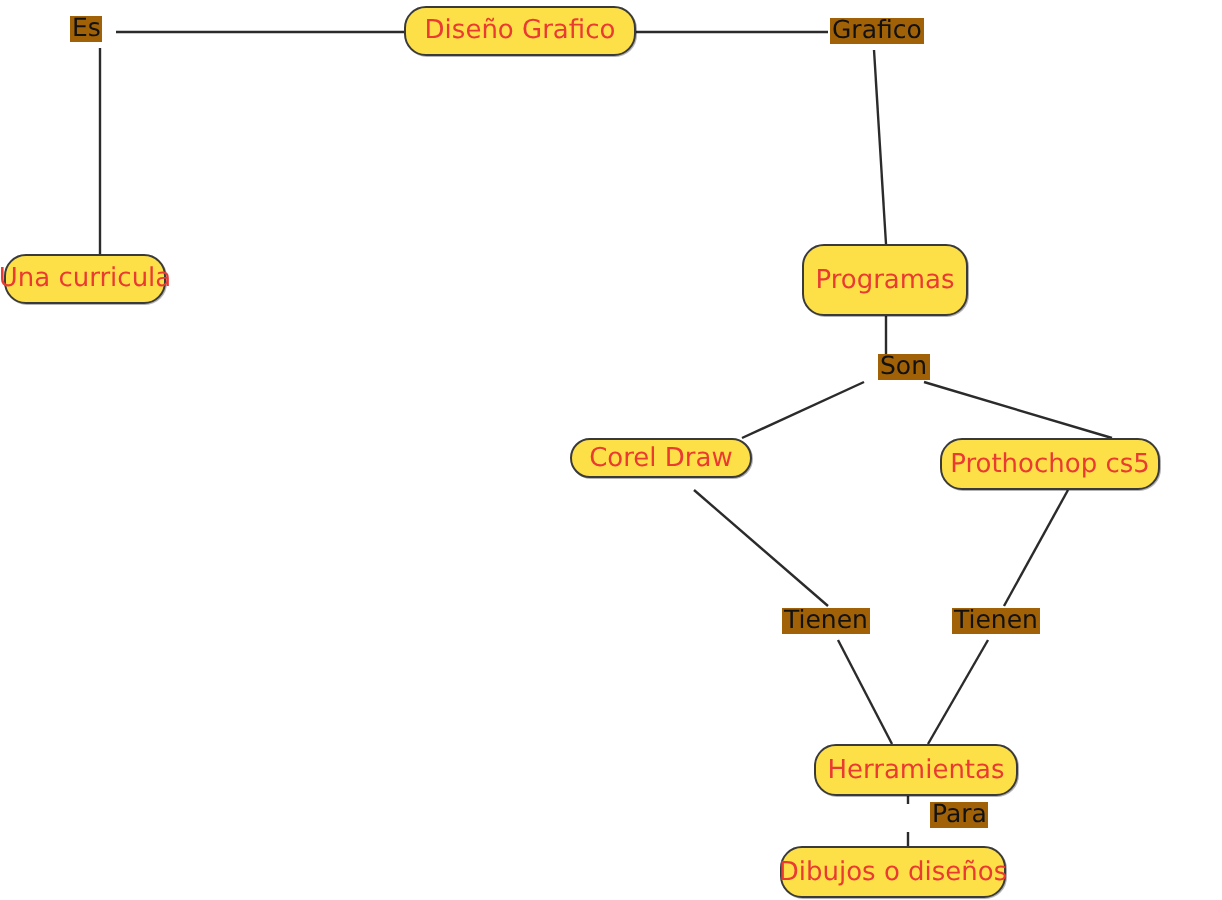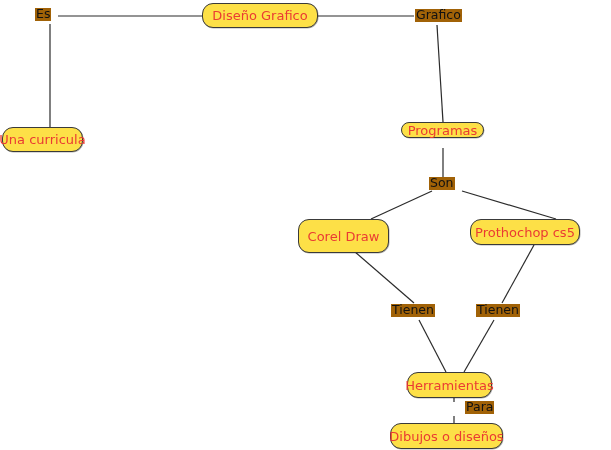--- a/index.html
+++ b/index.html
@@ -68,27 +68,27 @@
       <line x1="347" y1="245" x2="414" y2="303" stroke="#2b2b2b" stroke-width="1.2"></line>
       <line x1="419" y1="320" x2="446" y2="372" stroke="#2b2b2b" stroke-width="1.2"></line>
       <line x1="534" y1="245" x2="502" y2="303" stroke="#2b2b2b" stroke-width="1.2"></line>
       <line x1="494" y1="320" x2="464" y2="372" stroke="#2b2b2b" stroke-width="1.2"></line>
       <line x1="454" y1="398" x2="454" y2="402" stroke="#2b2b2b" stroke-width="1.2"></line>
       <line x1="454" y1="416" x2="454" y2="423" stroke="#2b2b2b" stroke-width="1.2"></line>
     </svg>
   <div id="node-layer">
       <div class="node" style="left: 202px; top: 3px; width: 116px; height: 25px;">Diseño Grafico</div>
       <div class="node" style="left: 2px; top: 127px; width: 81px; height: 25px;">Una curricula</div>
-      <div class="node" style="left: 401px; top: 122px; width: 83px; height: 16px;">Programas</div>
-      <div class="node" style="left: 298px; top: 219px; width: 91px; height: 34px;">Corel Draw</div>
+      <div class="node" style="left: 401px; top: 122px; width: 83px; height: 36px;">Programas</div>
+      <div class="node" style="left: 285px; top: 219px; width: 91px; height: 20px;">Corel Draw</div>
       <div class="node" style="left: 470px; top: 219px; width: 110px; height: 26px;">Prothochop cs5</div>
-      <div class="node" style="left: 407px; top: 372px; width: 85px; height: 26px;">Herramientas</div>
+      <div class="node" style="left: 407px; top: 372px; width: 102px; height: 26px;">Herramientas</div>
       <div class="node" style="left: 390px; top: 423px; width: 113px; height: 26px;">Dibujos o diseños</div>
     </div>
   <div id="label-layer">
       <div class="link-label" style="left: 35px; top: 8px;">Es</div>
       <div class="link-label" style="left: 415px; top: 9px;">Grafico</div>
-      <div class="link-label" style="left: 429px; top: 177px;">Son</div>
+      <div class="link-label" style="left: 439px; top: 177px;">Son</div>
       <div class="link-label" style="left: 391px; top: 304px;">Tienen</div>
       <div class="link-label" style="left: 476px; top: 304px;">Tienen</div>
       <div class="link-label" style="left: 440px; top: 401px; margin-left: 25px;">Para</div>
     </div>
 </div>
 
 </body></html>

